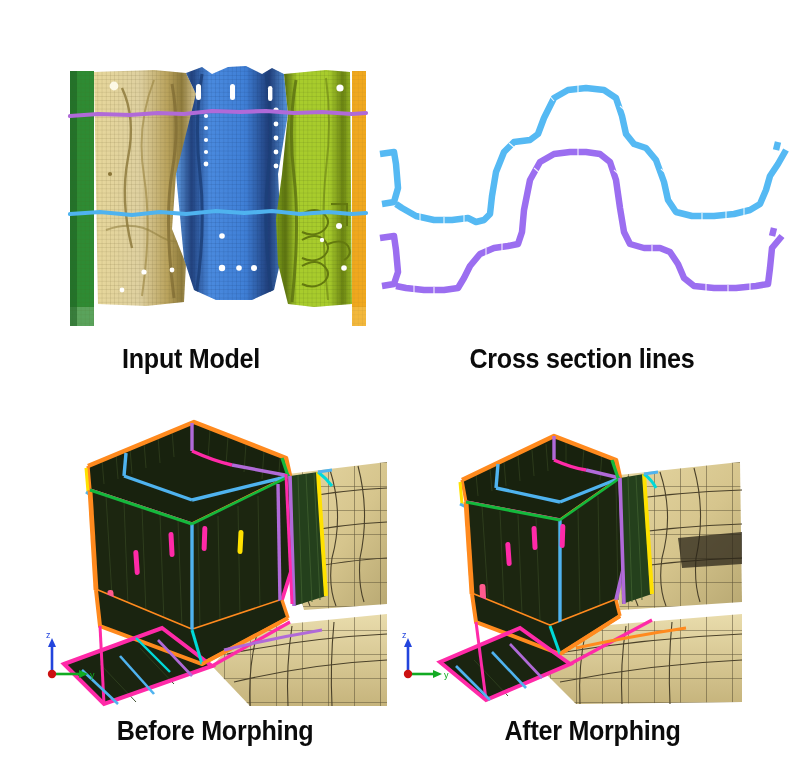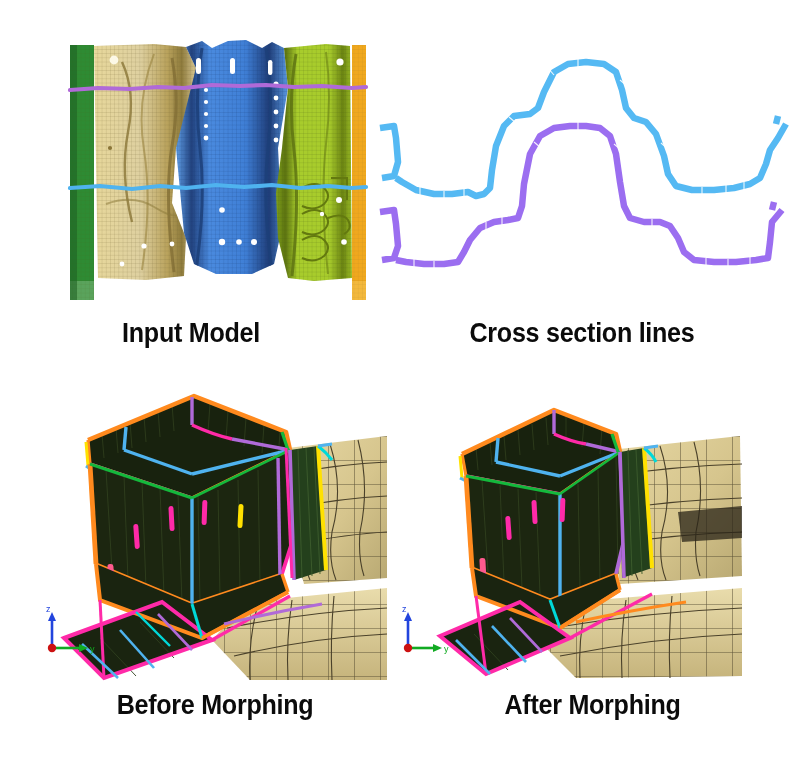--- a/index.html
+++ b/index.html
@@ -12,20 +12,21 @@
     width: 800px; height: 776px;
     position: relative;
     overflow: hidden;
     font-family: "Liberation Sans", "DejaVu Sans", sans-serif;
   }
 
   .figure-root {
     position: absolute;
     inset: 0;
     background: #ffffff;
+    margin-top: 26px;
   }
 
   .panel {
     position: absolute;
   }
 
   .caption {
     position: absolute;
     text-align: center;
     font-weight: bold;

